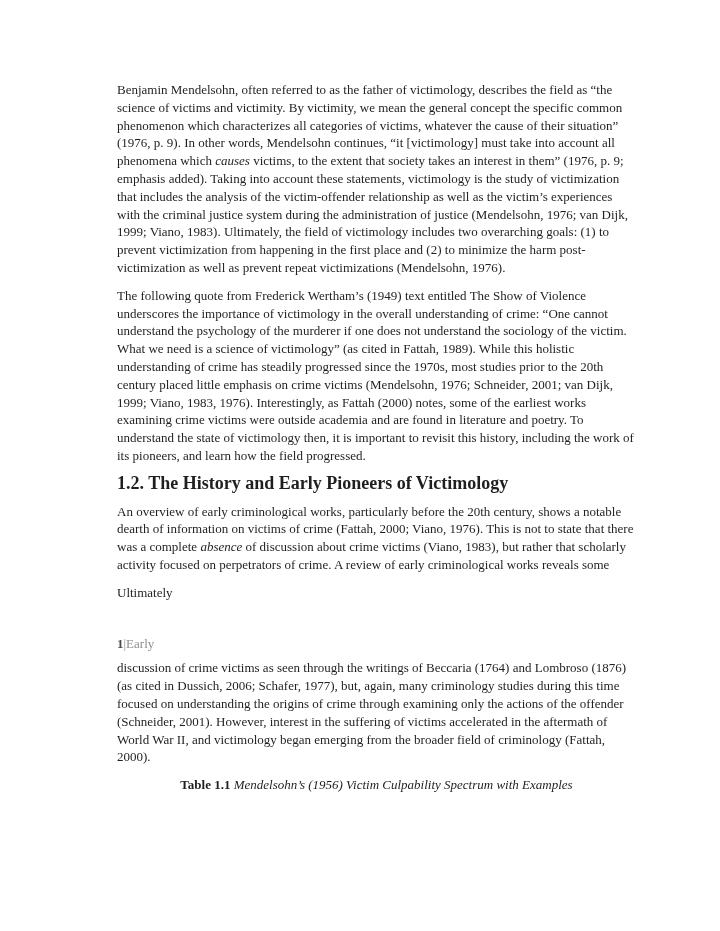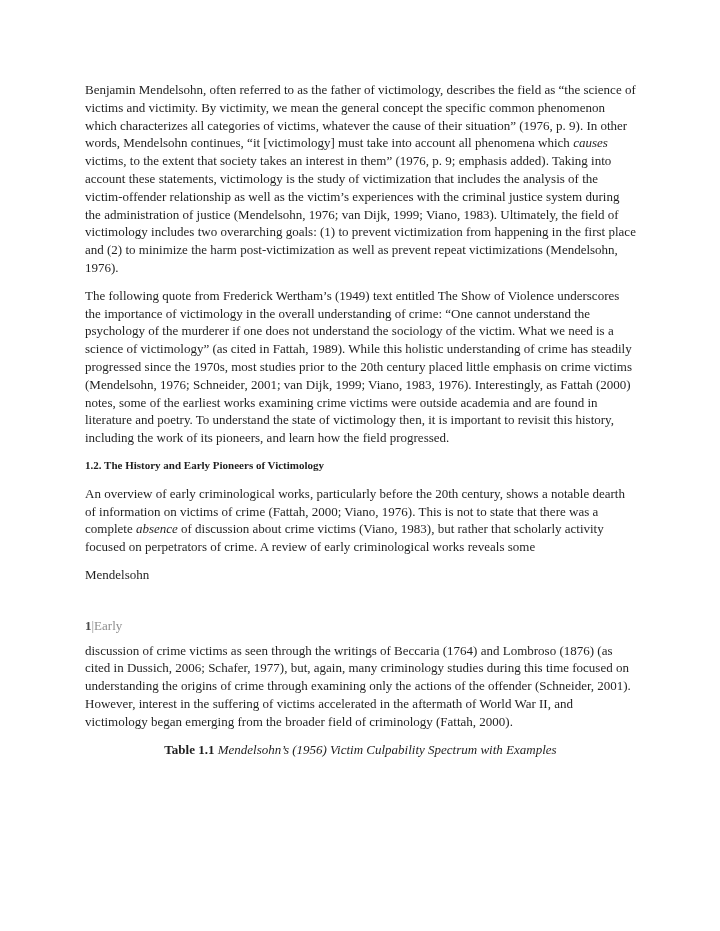--- a/index.html
+++ b/index.html
@@ -6,34 +6,34 @@
     margin: 0;
     padding: 0;
     background: #ffffff;
   }
   .page {
     position: relative;
     width: 720px;
     height: 931px;
     box-sizing: border-box;
     background: #ffffff;
-    padding: 81px 84px 0 85px;
+    padding: 81px 84px 0 117px;
     font-family: "Liberation Serif", serif;
     font-size: 13px;
     line-height: 17.8px;
     color: #1f1f1f;
     overflow: hidden;
   }
   .para {
     margin: 0 0 10px 0;
     text-align: left;
   }
   .para em { font-style: italic; }
   .section-heading {
-    font-size: 11px;
+    font-size: 18px;
     font-weight: bold;
     margin: 2px 0 10px 0;
   }
   .running-title {
     margin: 0 0 0 0;
   }
   .page-footer {
     margin: 33px 0 0 0;
     color: #8f8f8f;
   }
@@ -60,21 +60,21 @@
 <div class="page">
 
   <p class="para"><span>Benjamin Mendelsohn, often referred to as the father of victimology, describes the field as “the science of victims and victimity. By victimity, we mean the general concept the specific common phenomenon which characterizes all categories of victims, whatever the cause of their situation” (1976, p. 9). In other words, Mendelsohn continues, “it [victimology] must take into account all phenomena which </span><em>causes</em><span> victims, to the extent that society takes an interest in them” (1976, p. 9; emphasis added). Taking into account these statements, victimology is the study of victimization that includes the analysis of the victim-offender relationship as well as the victim’s experiences with the criminal justice system during the administration of justice (Mendelsohn, 1976; van Dijk, 1999; Viano, 1983). Ultimately, the field of victimology includes two overarching goals: (1) to prevent victimization from happening in the first place and (2) to minimize the harm post-victimization as well as prevent repeat victimizations (Mendelsohn, 1976).</span></p>
 
   <p class="para">The following quote from Frederick Wertham’s (1949) text entitled The Show of Violence underscores the importance of victimology in the overall understanding of crime: “One cannot understand the psychology of the murderer if one does not understand the sociology of the victim. What we need is a science of victimology” (as cited in Fattah, 1989). While this holistic understanding of crime has steadily progressed since the 1970s, most studies prior to the 20th century placed little emphasis on crime victims (Mendelsohn, 1976; Schneider, 2001; van Dijk, 1999; Viano, 1983, 1976). Interestingly, as Fattah (2000) notes, some of the earliest works examining crime victims were outside academia and are found in literature and poetry. To understand the state of victimology then, it is important to revisit this history, including the work of its pioneers, and learn how the field progressed.</p>
 
   <h2 class="section-heading">1.2. The History and Early Pioneers of Victimology</h2>
 
   <p class="para"><span>An overview of early criminological works, particularly before the 20th century, shows a notable dearth of information on victims of crime (Fattah, 2000; Viano, 1976). This is not to state that there was a complete </span><em>absence</em><span> of discussion about crime victims (Viano, 1983), but rather that scholarly activity focused on perpetrators of crime. A review of early criminological works reveals some</span></p>
 
-  <p class="para running-title">Mendelsohn</p>
+  <p class="para running-title">Ultimately</p>
 
   <p class="para page-footer"><span class="page-num">1</span><span>|Early</span></p>
 
   <p class="para para-continued">discussion of crime victims as seen through the writings of Beccaria (1764) and Lombroso (1876) (as cited in Dussich, 2006; Schafer, 1977), but, again, many criminology studies during this time focused on understanding the origins of crime through examining only the actions of the offender (Schneider, 2001). However, interest in the suffering of victims accelerated in the aftermath of World War II, and victimology began emerging from the broader field of criminology (Fattah, 2000).</p>
 
   <p class="para table-caption"><span class="caption-label">Table 1.1</span><span class="caption-title"> Mendelsohn’s (1956) Victim Culpability Spectrum with Examples</span></p>
 
 
 </div>
 

